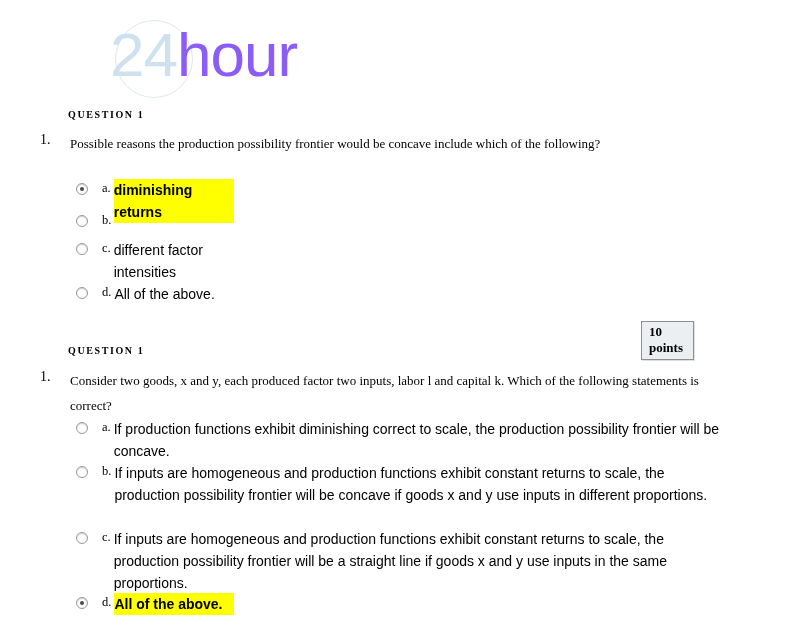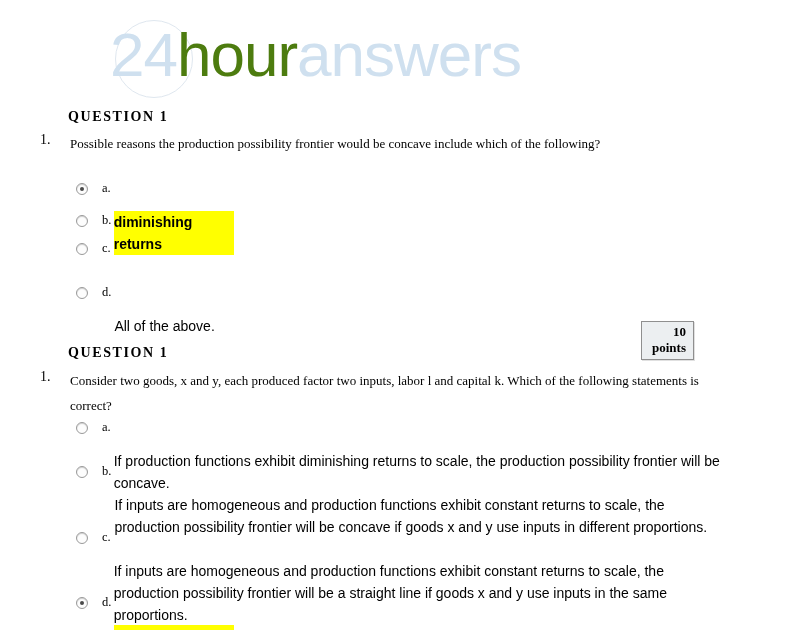--- a/index.html
+++ b/index.html
@@ -42,28 +42,28 @@
     box-sizing: border-box;
   }
   .logo-text {
     position: relative;
     font-size: 62px;
     line-height: 82px;
     letter-spacing: -1px;
     font-family: "Liberation Sans", sans-serif;
   }
   .logo-24 { color: #cfe0ef; }
-  .logo-hour { color: #4d7c0f; }
+  .logo-hour { color: #8b5cf6; }
   .logo-answers { color: #cfe0ef; }
 
   
   .qheader {
     position: absolute;
     font-family: "Liberation Serif", serif;
-    font-size: 14px;
+    font-size: 10px;
     font-weight: bold;
     letter-spacing: 1.6px;
     color: #000;
   }
   .qnum {
     position: absolute;
     font-family: "Liberation Serif", serif;
     font-size: 14px;
     color: #000;
   }
@@ -108,21 +108,20 @@
     font-size: 12.5px;
     margin-left: 14px;
     margin-top: 2px;
     flex: 0 0 auto;
   }
   .opt-text {
     font-family: "Liberation Sans", sans-serif;
     font-size: 14px;
     line-height: 22px;
     margin-left: 3px;
-    margin-top: 32px;
   }
   .opt-text.hl {
     background: #ffff00;
     font-weight: bold;
   }
   .opt-text.narrow { width: 120px; }
 
   
   .points {
     position: absolute;
@@ -149,59 +148,59 @@
 <body>
 
 <div class="page">
 
   <div class="left-rule"></div>
 
   <div class="logo">
     <div class="logo-circle"></div>
     <span class="logo-text logo-24">24</span>
     <span class="logo-text logo-hour">hour</span>
-    <span class="logo-text logo-answers">answers</span>
   </div>
 
   <div class="qheader" style="left:68px; top:109px;">QUESTION 1</div>
   <div class="qnum" style="left:40px; top:132px;">1.</div>
   <div class="qtext" style="left:70px; top:131px; width:630px;">Possible reasons the production possibility frontier would be concave include which of the following?</div>
 
   <div class="option" style="left:76px; top:179px;">
     <span class="radio checked"></span>
     <span class="opt-letter">a.</span>
     <span class="opt-text hl narrow">diminishing returns</span>
   </div>
 
   <div class="option" style="left:76px; top:211px;">
     <span class="radio"></span>
     <span class="opt-letter">b.</span>
   </div>
 
   <div class="option" style="left:76px; top:239px;">
     <span class="radio"></span>
     <span class="opt-letter">c.</span>
+    <span class="opt-text" style="width:108px;">different factor intensities</span>
   </div>
 
   <div class="option" style="left:76px; top:283px;">
     <span class="radio"></span>
     <span class="opt-letter">d.</span>
     <span class="opt-text narrow">All of the above.</span>
   </div>
 
-  <div class="points" style="left:641px; top:321px;text-align:right;">10 points</div>
+  <div class="points" style="left:641px; top:321px;">10 points</div>
 
   <div class="qheader" style="left:68px; top:345px;">QUESTION 1</div>
   <div class="qnum" style="left:40px; top:369px;">1.</div>
   <div class="qtext" style="left:70px; top:368px; width:650px;">Consider two goods, x and y, each produced factor two inputs, labor l and capital k. Which of the following statements is correct?</div>
 
   <div class="option" style="left:76px; top:418px;">
     <span class="radio"></span>
     <span class="opt-letter">a.</span>
-    <span class="opt-text" style="width:615px;">If production functions exhibit diminishing returns to scale, the production possibility frontier will be concave.</span>
+    <span class="opt-text" style="width:615px;">If production functions exhibit diminishing correct to scale, the production possibility frontier will be concave.</span>
   </div>
 
   <div class="option" style="left:76px; top:462px;">
     <span class="radio"></span>
     <span class="opt-letter">b.</span>
     <span class="opt-text" style="width:618px;">If inputs are homogeneous and production functions exhibit constant returns to scale, the production possibility frontier will be concave if goods x and y use inputs in different proportions.</span>
   </div>
 
   <div class="option" style="left:76px; top:528px;">
     <span class="radio"></span>

